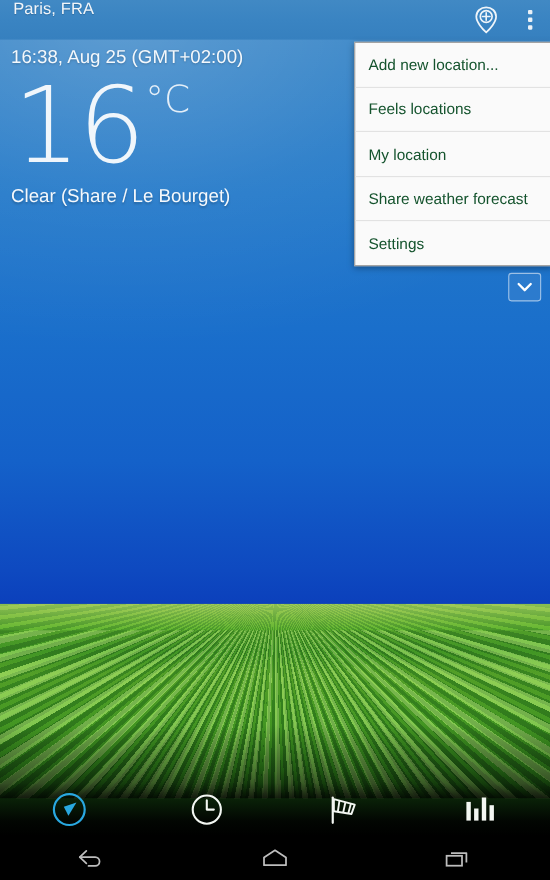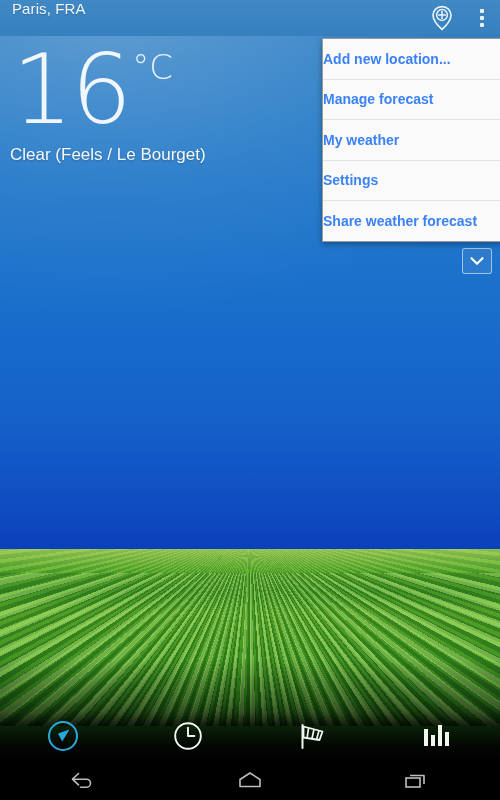--- a/index.html
+++ b/index.html
@@ -190,25 +190,25 @@
     left: 322px; top: 38px;
     width: 178px;
     background: #fafafa;
     border: 1px solid #9a9a9a;
     box-shadow: 0 2px 6px rgba(0,0,0,0.35);
   }
   .menu-item {
     height: 39.5px;
     display: flex;
     align-items: center;
+    padding-left: 12px;
     font-size: 14px;
-    color: #3b82f6;
+    color: #14532d;
     border-bottom: 1px solid #e2e2e2;
     white-space: nowrap;
-    font-weight: bold;
   }
   .menu-item:last-child { border-bottom: none; }
 
   
   .tabbar {
     position: absolute;
     left: 0; top: 712px;
     width: 500px;
     height: 48px;
     display: flex;
@@ -266,41 +266,42 @@
     <div class="ab-btn overflow">
       <span class="dots">
         <i></i>
           <i></i>
           <i></i>
       </span>
     </div>
   </div>
 
   <div class="weather">
+    <div class="w-time">16:38, Aug 25 (GMT+02:00)</div>
 
     <div class="w-temp-row">
       <div class="w-temp">16</div>
       <div class="w-unit">°C</div>
     </div>
 
-    <div class="w-line">Clear (Feels / Le Bourget)</div>
+    <div class="w-line">Clear (Share / Le Bourget)</div>
   </div>
 
   <div class="expander">
     <svg width="16" height="12" viewBox="0 0 16 12">
       <path d="M2.5 3.2 L8 8.8 L13.5 3.2" fill="none" stroke="#ffffff" stroke-width="2.1" stroke-linecap="round" stroke-linejoin="round"></path>
     </svg>
   </div>
 
   <div class="menu">
     <div class="menu-item">Add new location...</div>
-    <div class="menu-item">Manage forecast</div>
-    <div class="menu-item">My weather</div>
+    <div class="menu-item">Feels locations</div>
+    <div class="menu-item">My location</div>
+    <div class="menu-item">Share weather forecast</div>
     <div class="menu-item">Settings</div>
-    <div class="menu-item">Share weather forecast</div>
   </div>
 
   <div class="tabbar">
     <div class="tab">
       <svg width="34" height="34" viewBox="0 0 34 34">
         <circle cx="17" cy="17" r="14" fill="none" stroke="#29a8e0" stroke-width="2"></circle>
         <path d="M23.5 10.5 L12 14.5 L16.2 22.5 Z" fill="#29a8e0"></path>
       </svg>
     </div>
     <div class="tab">

